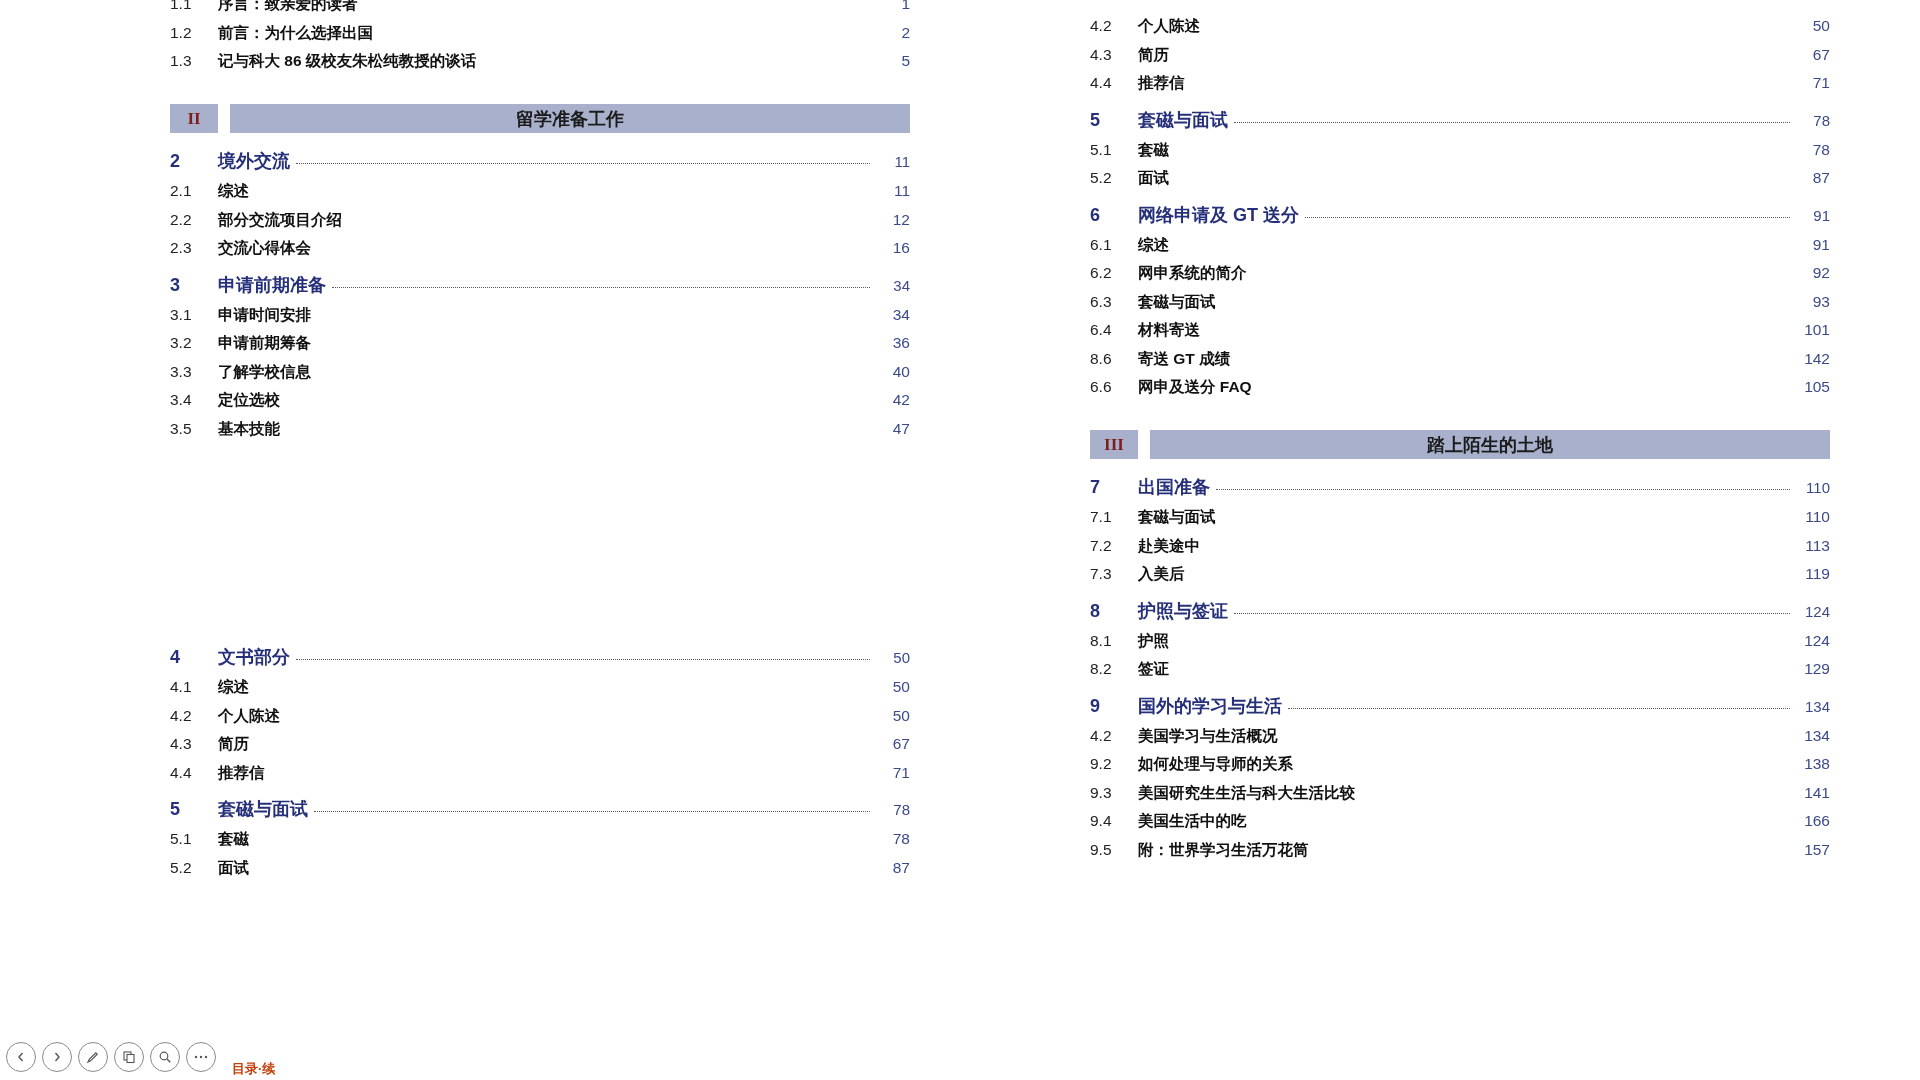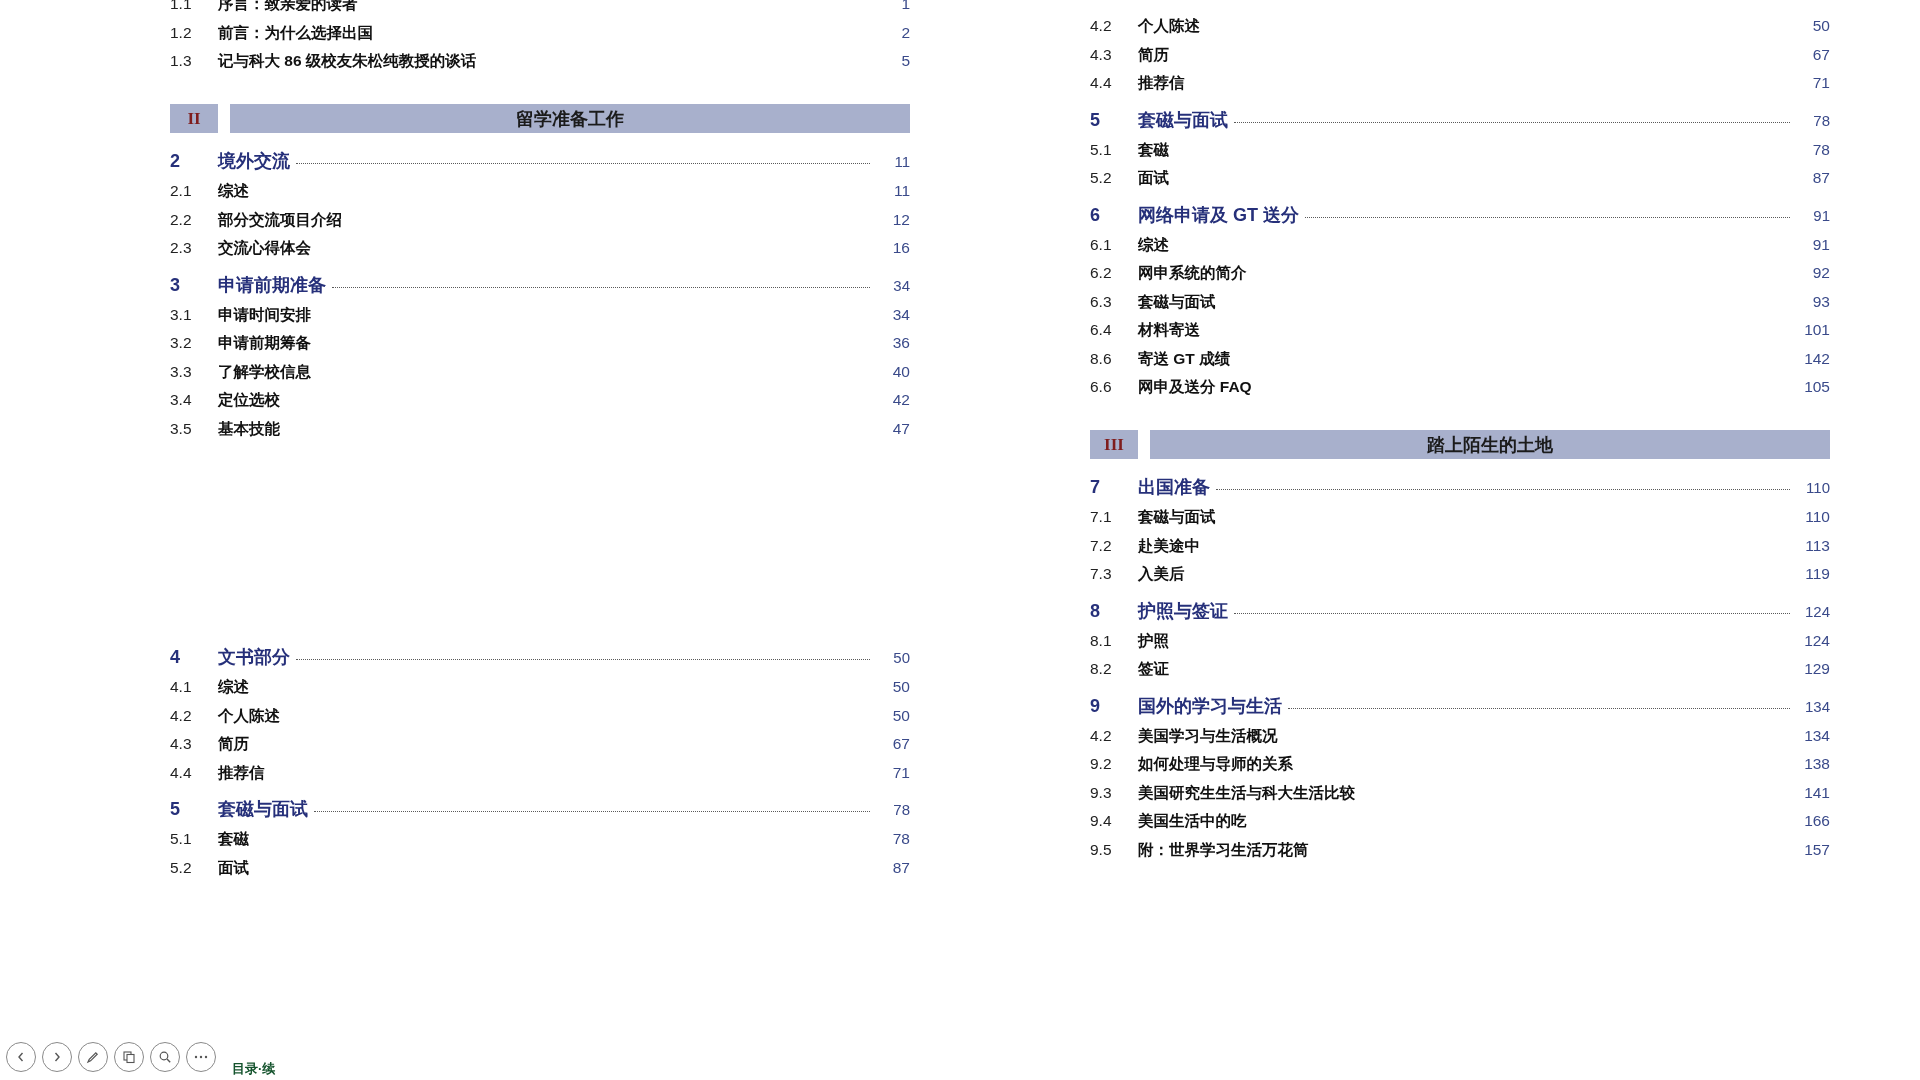--- a/index.html
+++ b/index.html
@@ -141,21 +141,21 @@
     justify-content: center;
     color: #555;
     background: #fff;
   }
   .tb-btn svg { display:block; }
 
   .footer-text {
     position: absolute;
     left: 232px; bottom: 2px;
     font-size: 13px;
-    color: #14532d;
+    color: #c2410c;
     font-weight: bold;
   }
 </style>
 </head>
 <body>
 
 <div class="viewer">
 
   <div class="dark-bar bar-left-mid"></div>
 

